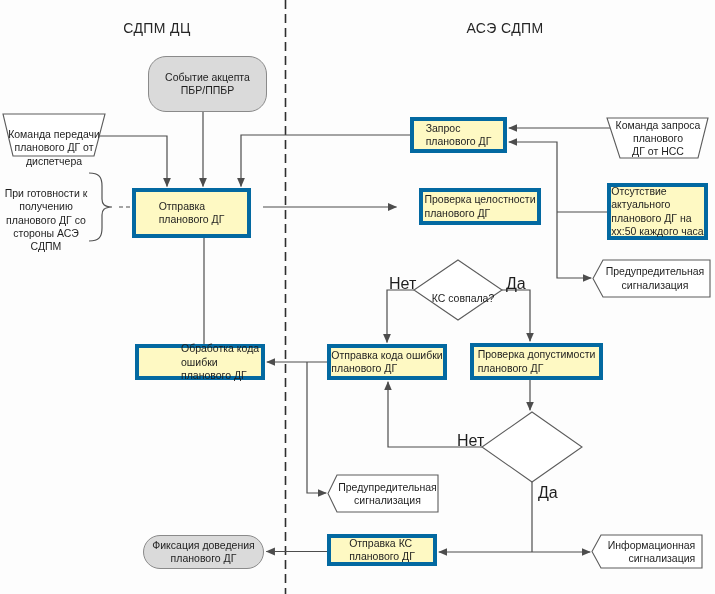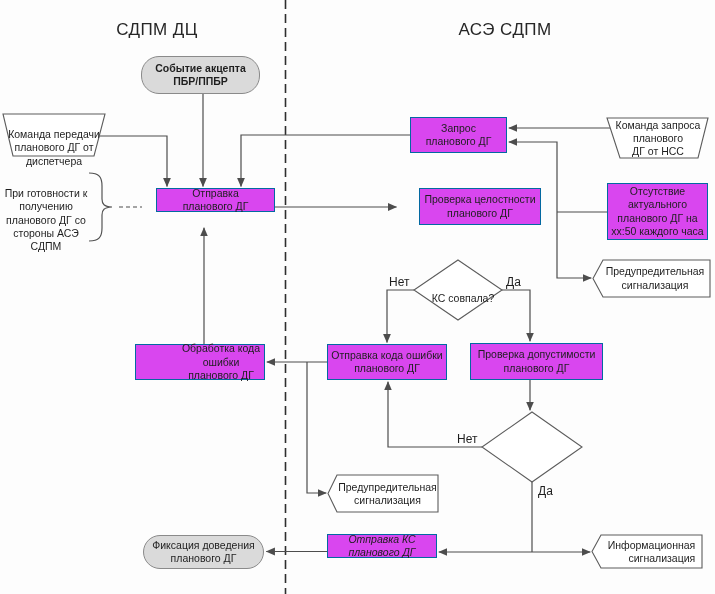--- a/index.html
+++ b/index.html
@@ -7,36 +7,36 @@
   .canvas{
     position:relative;width:715px;height:594px;background:#fdfdfd;overflow:hidden;
   }
   .canvas svg{position:absolute;left:0;top:0;}
   .lbl{
     position:absolute;white-space:pre-line;text-align:center;
     font-size:10.5px;line-height:1.24;color:#1e1e1e;
     display:flex;align-items:center;justify-content:center;
   }
   .lane-title{
-    position:absolute;font-size:17px;color:#262626;letter-spacing:.4px;
+    position:absolute;font-size:14px;color:#262626;letter-spacing:.4px;
     text-align:center;white-space:nowrap;
   }
   .proc{
-    position:absolute;box-sizing:border-box;background:#d946ef;
-    border:1px solid #0369a1;display:flex;align-items:center;justify-content:center;
-    white-space:pre-line;text-align:center;font-size:10.5px;line-height:1.24;color:#1e1e1e;
+    position:absolute;box-sizing:border-box;background:#fef9c3;
+    border:4px solid #0369a1;display:flex;align-items:center;justify-content:center;
+    white-space:pre-line;font-size:10.5px;line-height:1.24;color:#1e1e1e;
   }
   .term{
     position:absolute;box-sizing:border-box;background:#dadada;
     border:1px solid #8a8a8a;border-radius:18px;
     display:flex;align-items:center;justify-content:center;
     white-space:pre-line;text-align:center;font-size:10.5px;line-height:1.24;color:#1e1e1e;
   }
   .branch{
-    position:absolute;font-size:12px;color:#1e1e1e;white-space:nowrap;
+    position:absolute;font-size:16px;color:#1e1e1e;white-space:nowrap;
   }
   .shape{fill:#fff;stroke:#5c5c5c;stroke-width:1.1;}
   .c,.cn{fill:none;stroke:#4d4d4d;stroke-width:1.2;}
   .dash{fill:none;stroke:#4d4d4d;stroke-width:1.2;stroke-dasharray:4 3;}
   .divider{fill:none;stroke:#2e2e2e;stroke-width:1.6;stroke-dasharray:9 5;}
   .brace{fill:none;stroke:#555;stroke-width:1.2;}
 </style>
 </head>
 <body>
 
@@ -79,42 +79,42 @@
     <polygon class="shape" points="593,278.5 603,260 710,260 710,297 603,297"></polygon>
     <polygon class="shape" points="458,260 502,290 458,320 414,290"></polygon>
     <polygon class="shape" points="532,412 582,447 532,482 482,447"></polygon>
     <polygon class="shape" points="328,493.5 337,475 438,475 438,512 337,512"></polygon>
     <polygon class="shape" points="592,551.5 601,535 702,535 702,568 601,568"></polygon>
   </svg>
 
   <div class="lane-title" style="left:97px;top:20px;width:120px;">СДПМ ДЦ</div>
   <div class="lane-title" style="left:445px;top:20px;width:120px;">АСЭ СДПМ</div>
 
-  <div class="term" style="left:141px;top:56px;width:119px;height:38px;font-weight:bold;">Событие акцепта
+  <div class="term" style="left:148px;top:56px;width:119px;height:56px;">Событие акцепта
 ПБР/ППБР</div>
   <div class="term" style="left:143px;top:535px;width:121px;height:34px;border-radius:17px;">Фиксация доведения
 планового ДГ</div>
 
-  <div class="proc" style="left:156px;top:188px;width:119px;height:24px;">Отправка
+  <div class="proc" style="left:132px;top:188px;width:119px;height:50px;">Отправка
 планового ДГ</div>
   <div class="proc" style="left:410px;top:117px;width:97px;height:36px;">Запрос
 планового ДГ</div>
   <div class="proc" style="left:398px;top:188px;width:122px;height:37px;margin-left:21px;">Проверка целостности
 планового ДГ</div>
   <div class="proc" style="left:607px;top:183px;width:101px;height:57px;">Отсутствие
 актуального
 планового ДГ на
 xx:50 каждого часа</div>
   <div class="proc" style="left:135px;top:344px;width:130px;height:36px;padding-left:42px;">Обработка кода ошибки
 планового ДГ</div>
   <div class="proc" style="left:327px;top:344px;width:120px;height:36px;">Отправка кода ошибки
 планового ДГ</div>
   <div class="proc" style="left:470px;top:343px;width:133px;height:37px;">Проверка допустимости
 планового ДГ</div>
-  <div class="proc" style="left:327px;top:534px;width:110px;height:24px;font-style:italic;">Отправка КС
+  <div class="proc" style="left:327px;top:534px;width:110px;height:32px;">Отправка КС
 планового ДГ</div>
 
   <div class="lbl" style="left:8px;top:128px;width:92px;height:40px;">Команда передачи
 планового ДГ от
 диспетчера</div>
   <div class="lbl" style="left:612px;top:119px;width:92px;height:39px;">Команда запроса
 планового
 ДГ от НСС</div>
   <div class="lbl" style="left:600px;top:261px;width:110px;height:35px;">Предупредительная
 сигнализация</div>

